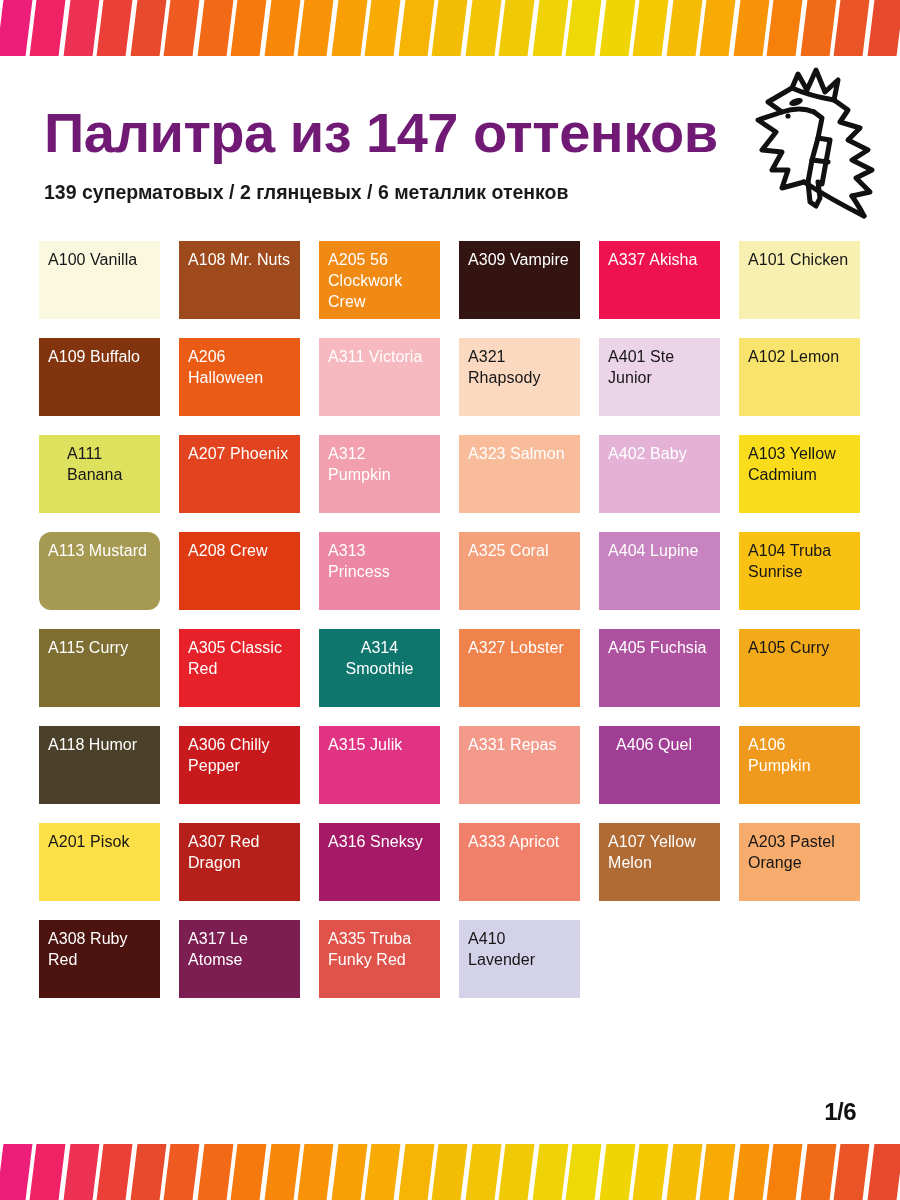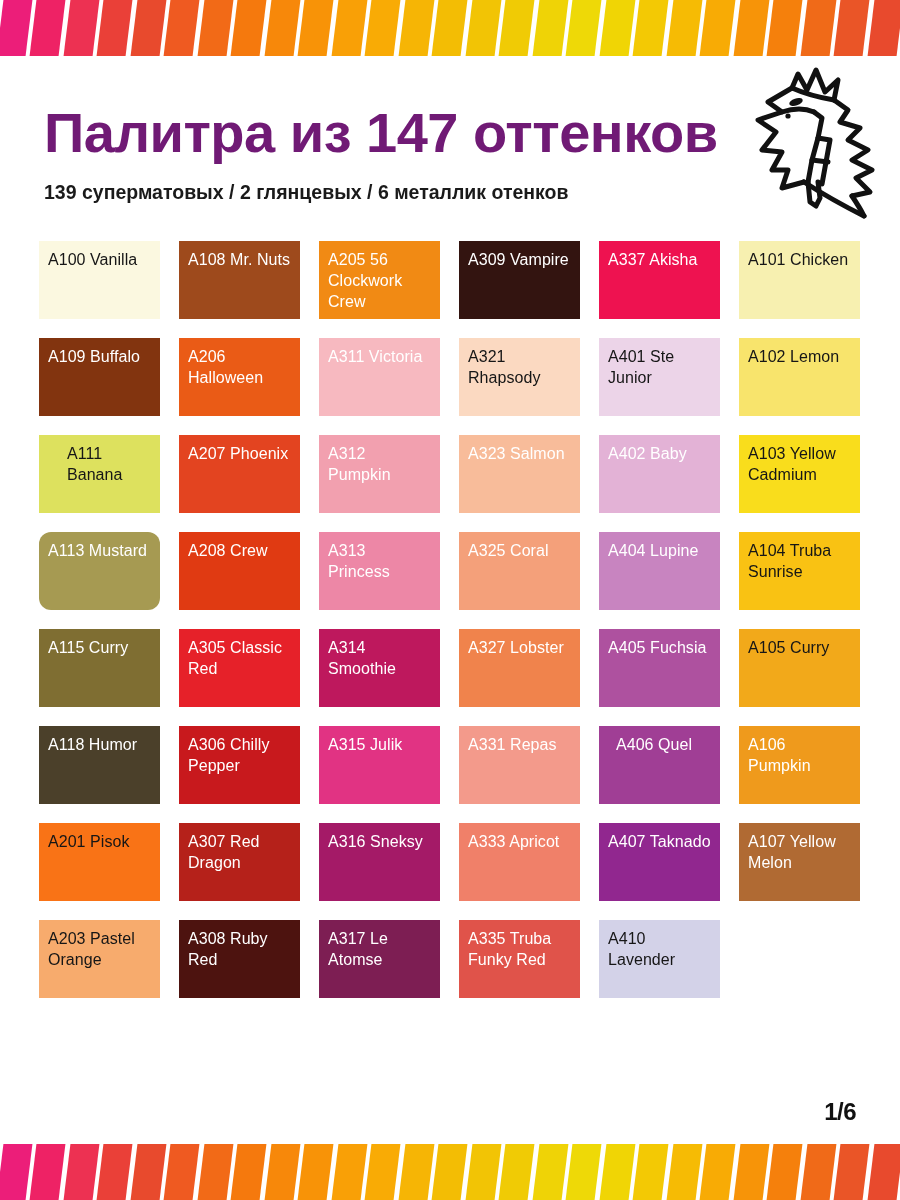--- a/index.html
+++ b/index.html
@@ -253,21 +253,21 @@
       </div>
       <div class="swatch dark-text" style="background: rgb(249, 194, 19);">
         <div class="swatch-label">A104 Truba Sunrise</div>
       </div>
       <div class="swatch light-text" style="background: rgb(127, 110, 50);">
         <div class="swatch-label">A115 Curry</div>
       </div>
       <div class="swatch light-text" style="background: rgb(230, 33, 41);">
         <div class="swatch-label">A305 Classic Red</div>
       </div>
-      <div class="swatch light-text" style="background: #be185d;">
+      <div class="swatch light-text" style="background: #0f766e; text-align: center;">
         <div class="swatch-label">A314 Smoothie</div>
       </div>
       <div class="swatch light-text" style="background: rgb(240, 131, 76);">
         <div class="swatch-label">A327 Lobster</div>
       </div>
       <div class="swatch light-text" style="background: rgb(174, 81, 159);">
         <div class="swatch-label">A405 Fuchsia</div>
       </div>
       <div class="swatch dark-text" style="background: rgb(242, 169, 26);">
         <div class="swatch-label">A105 Curry</div>
@@ -283,34 +283,31 @@
       </div>
       <div class="swatch light-text" style="background: rgb(243, 154, 139);">
         <div class="swatch-label">A331 Repas</div>
       </div>
       <div class="swatch light-text" style="background: rgb(160, 62, 149); padding-left: 17px;">
         <div class="swatch-label">A406 Quel</div>
       </div>
       <div class="swatch light-text" style="background: rgb(239, 154, 28);">
         <div class="swatch-label">A106 Pumpkin</div>
       </div>
-      <div class="swatch dark-text" style="background: #f97316;">
+      <div class="swatch dark-text" style="background: #fde047;">
         <div class="swatch-label">A201 Pisok</div>
       </div>
       <div class="swatch light-text" style="background: rgb(181, 33, 26);">
         <div class="swatch-label">A307 Red Dragon</div>
       </div>
       <div class="swatch light-text" style="background: rgb(164, 26, 103);">
         <div class="swatch-label">A316 Sneksy</div>
       </div>
       <div class="swatch light-text" style="background: rgb(240, 128, 105);">
         <div class="swatch-label">A333 Apricot</div>
-      </div>
-      <div class="swatch light-text" style="background: rgb(145, 39, 143);">
-        <div class="swatch-label">A407 Taknado</div>
       </div>
       <div class="swatch light-text" style="background: rgb(176, 106, 51);">
         <div class="swatch-label">A107 Yellow Melon</div>
       </div>
       <div class="swatch dark-text" style="background: rgb(247, 171, 109);">
         <div class="swatch-label">A203 Pastel Orange</div>
       </div>
       <div class="swatch light-text" style="background: rgb(77, 19, 15);">
         <div class="swatch-label">A308 Ruby Red</div>
       </div>

